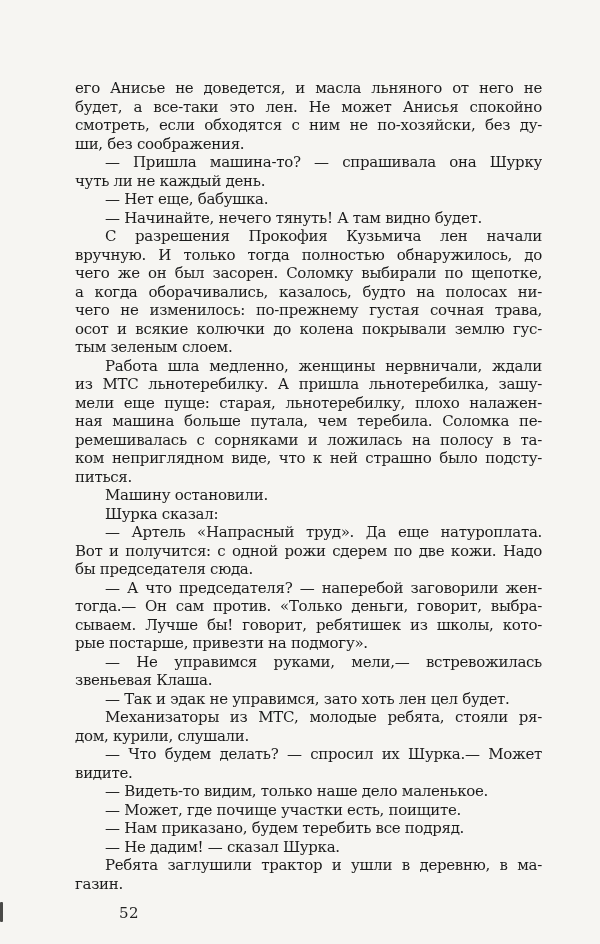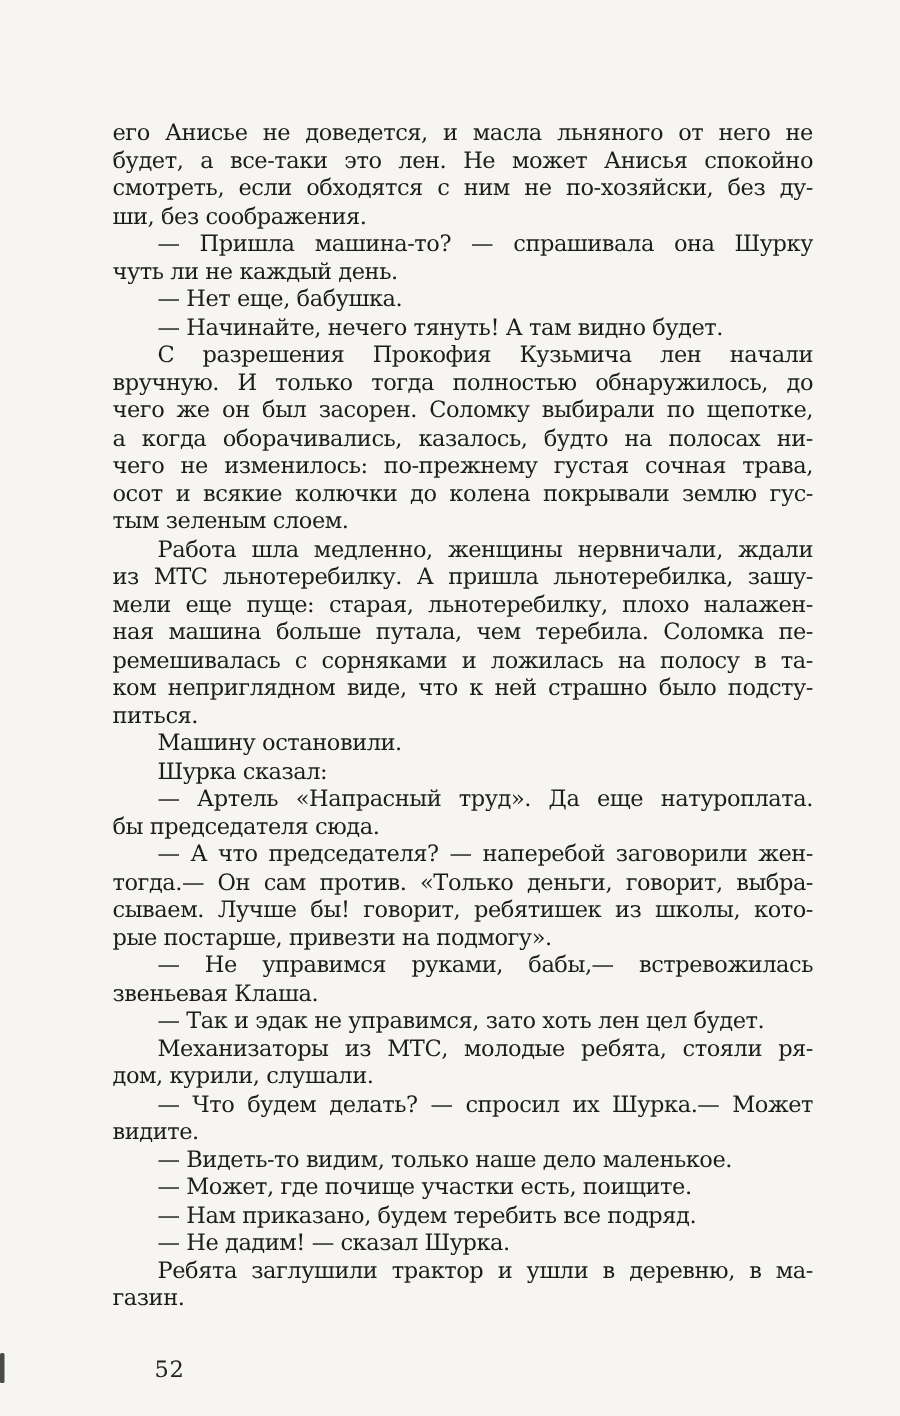--- a/index.html
+++ b/index.html
@@ -36,21 +36,21 @@
     text-align-last: left;
   }
   .line.justify {
     text-align-last: justify;
   }
   .line.indent {
     text-indent: 30px;
   }
   .page-number {
     position: absolute;
-    left: 103px;
+    left: 119px;
     top: 904px;
     font-size: 15px;
     letter-spacing: 0.5px;
     color: #222;
   }
   .scan-speck {
     position: absolute;
     left: 0;
     top: 902px;
     width: 3px;
@@ -81,26 +81,27 @@
     <div class="line indent justify">Работа шла медленно, женщины нервничали, ждали</div>
     <div class="line justify">из МТС льнотеребилку. А пришла льнотеребилка, зашу-</div>
     <div class="line justify">мели еще пуще: старая, льнотеребилку, плохо налажен-</div>
     <div class="line justify">ная машина больше путала, чем теребила. Соломка пе-</div>
     <div class="line justify">ремешивалась с сорняками и ложилась на полосу в та-</div>
     <div class="line justify">ком неприглядном виде, что к ней страшно было подсту-</div>
     <div class="line">питься.</div>
     <div class="line indent">Машину остановили.</div>
     <div class="line indent">Шурка сказал:</div>
     <div class="line indent justify">— Артель «Напрасный труд». Да еще натуроплата.</div>
+    <div class="line justify">Вот и получится: с одной рожи сдерем по две кожи. Надо</div>
     <div class="line">бы председателя сюда.</div>
     <div class="line indent justify">— А что председателя? — наперебой заговорили жен-</div>
     <div class="line justify">тогда.— Он сам против. «Только деньги, говорит, выбра-</div>
     <div class="line justify">сываем. Лучше бы! говорит, ребятишек из школы, кото-</div>
     <div class="line">рые постарше, привезти на подмогу».</div>
-    <div class="line indent justify">— Не управимся руками, бабы,— встревожилась</div>
+    <div class="line indent justify">— Не управимся руками, мели,— встревожилась</div>
     <div class="line">звеньевая Клаша.</div>
     <div class="line indent">— Так и эдак не управимся, зато хоть лен цел будет.</div>
     <div class="line indent justify">Механизаторы из МТС, молодые ребята, стояли ря-</div>
     <div class="line">дом, курили, слушали.</div>
     <div class="line indent justify">— Что будем делать? — спросил их Шурка.— Может</div>
     <div class="line">видите.</div>
     <div class="line indent">— Видеть-то видим, только наше дело маленькое.</div>
     <div class="line indent">— Может, где почище участки есть, поищите.</div>
     <div class="line indent">— Нам приказано, будем теребить все подряд.</div>
     <div class="line indent">— Не дадим! — сказал Шурка.</div>

